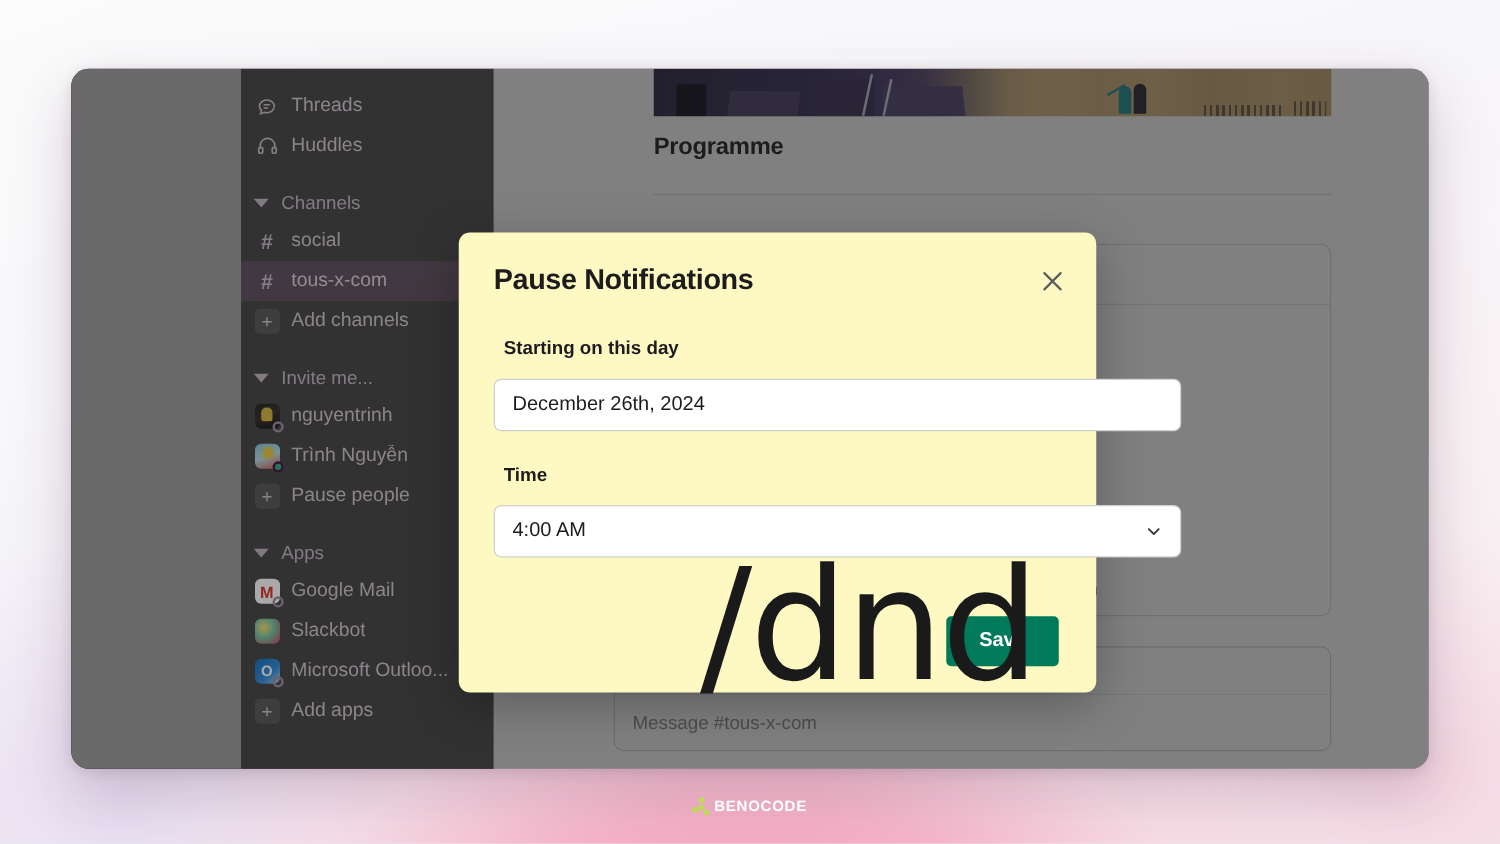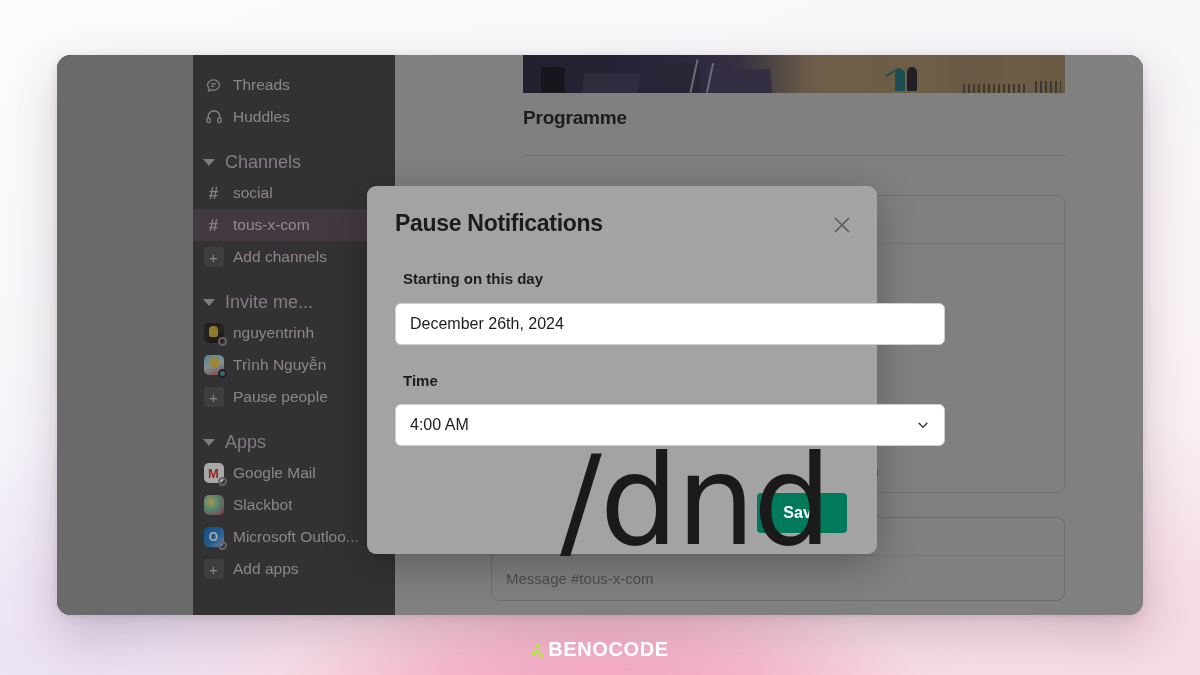--- a/index.html
+++ b/index.html
@@ -80,21 +80,21 @@
   }
   .side-row .lbl { overflow: hidden; text-overflow: clip; }
 
   .side-section {
     display: flex;
     align-items: center;
     height: 30px;
     padding: 0 10px;
     gap: 10px;
     color: #c1b2c1;
-    font-size: 18px;
+    font-size: 15px;
     white-space: nowrap;
   }
   .caret {
     width: 12px; height: 12px;
     display: inline-block;
     position: relative;
   }
   .caret::after {
     content: "";
     position: absolute;
@@ -286,21 +286,21 @@
     background: rgba(29,28,29,0.38);
     pointer-events: none;
   }
 
   
   .modal {
     position: absolute;
     left: 310px; top: 131px;
     width: 510px;
     height: 368px;
-    background: #a3a3a3;
+    background: #fef9c3;
     border-radius: 9px;
     box-shadow: 0 10px 40px rgba(0,0,0,0.28);
     z-index: 30;
   }
   .modal-title {
     position: absolute;
     left: 28px; top: 24px;
     font-size: 23px;
     font-weight: 700;
     color: #1d1c1d;
@@ -400,21 +400,21 @@
     position: absolute;
     display: block;
     background: #b9e04b;
   }
   .wm-mark i:nth-child(1) { left: 5px; top: 0px;  width: 4px; height: 4px; }
   .wm-mark i:nth-child(2) { left: 0px; top: 8px;  width: 4px; height: 4px; }
   .wm-mark i:nth-child(3) { left: 5px; top: 6px;  width: 4px; height: 4px; }
   .wm-mark i:nth-child(4) { left: 9px; top: 10px; width: 4px; height: 4px; }
   .wm-text {
     color: #ffffff;
-    font-size: 20px;
+    font-size: 12px;
     font-weight: 700;
     letter-spacing: 0.6px;
     font-family: "Liberation Sans", sans-serif;
     text-align: center;
   }
 </style>
 </head>
 <body>
 
 <div id="page">

